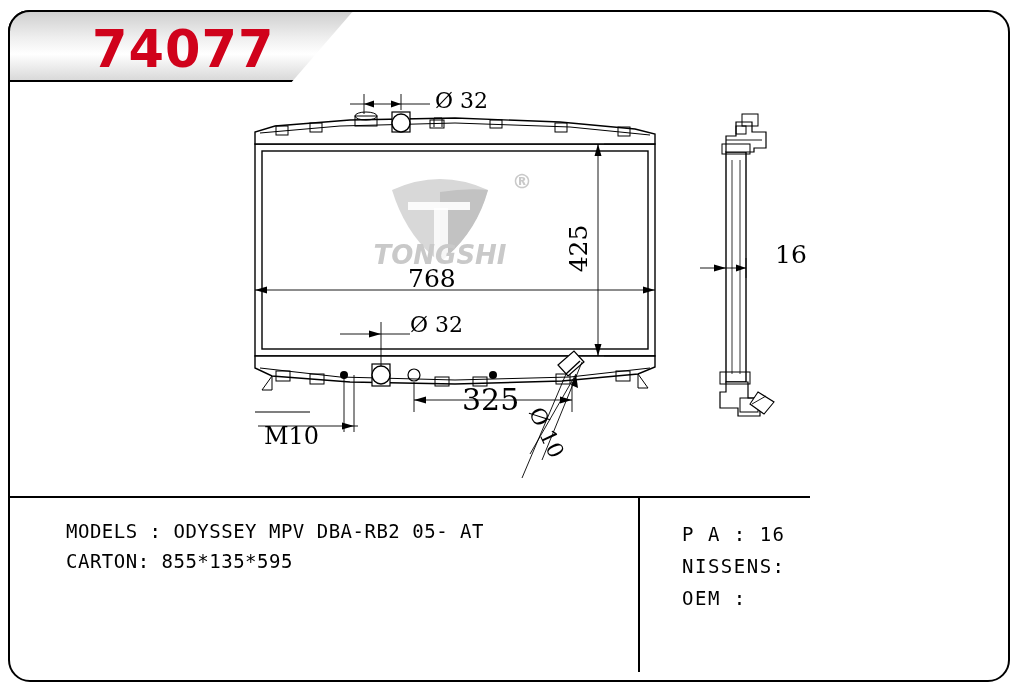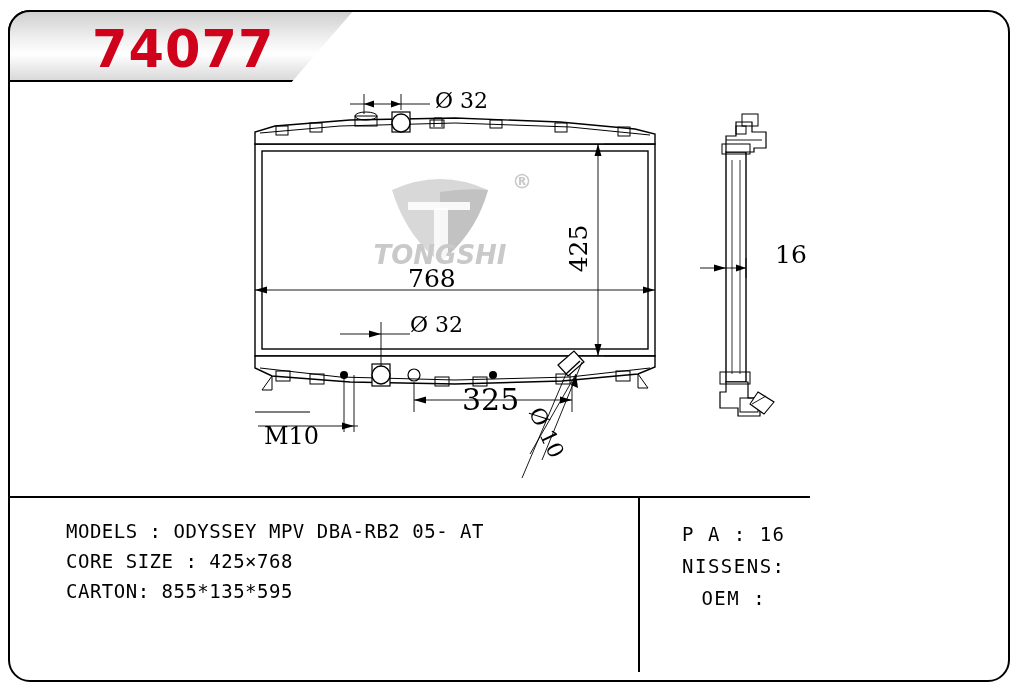--- a/index.html
+++ b/index.html
@@ -93,21 +93,21 @@
   #info-left .val { }
   #info-right {
     position: absolute;
     left: 672px;
     top: 20px;
     font-size: 19px;
     line-height: 32px;
     letter-spacing: 1.5px;
     white-space: nowrap;
   }
-  #info-right .row { height: 32px; text-align: center; }
+  #info-right .row { height: 32px; }
 
   
   .lbl {
     position: absolute;
     font-family: "DejaVu Serif", "Liberation Serif", serif;
     font-size: 22px;
     color: #000;
     white-space: nowrap;
   }
   .lbl-rot {
@@ -259,24 +259,20 @@
 
 <div id="info">
   <div id="info-divider"></div>
 
   <div id="info-left">
     <div class="row">
       <span>MODELS :</span>
       <span class="val">ODYSSEY MPV DBA-RB2 05- AT</span>
     </div>
     <div class="row">
-      <span>CORE SIZE :</span>
-      <span class="val">425×768</span>
-    </div>
-    <div class="row">
       <span>CARTON:</span>
       <span class="val">855*135*595</span>
     </div>
   </div>
 
   <div id="info-right">
     <div class="row">
       <span>P A :</span>
       <span class="val">16</span>
     </div>

